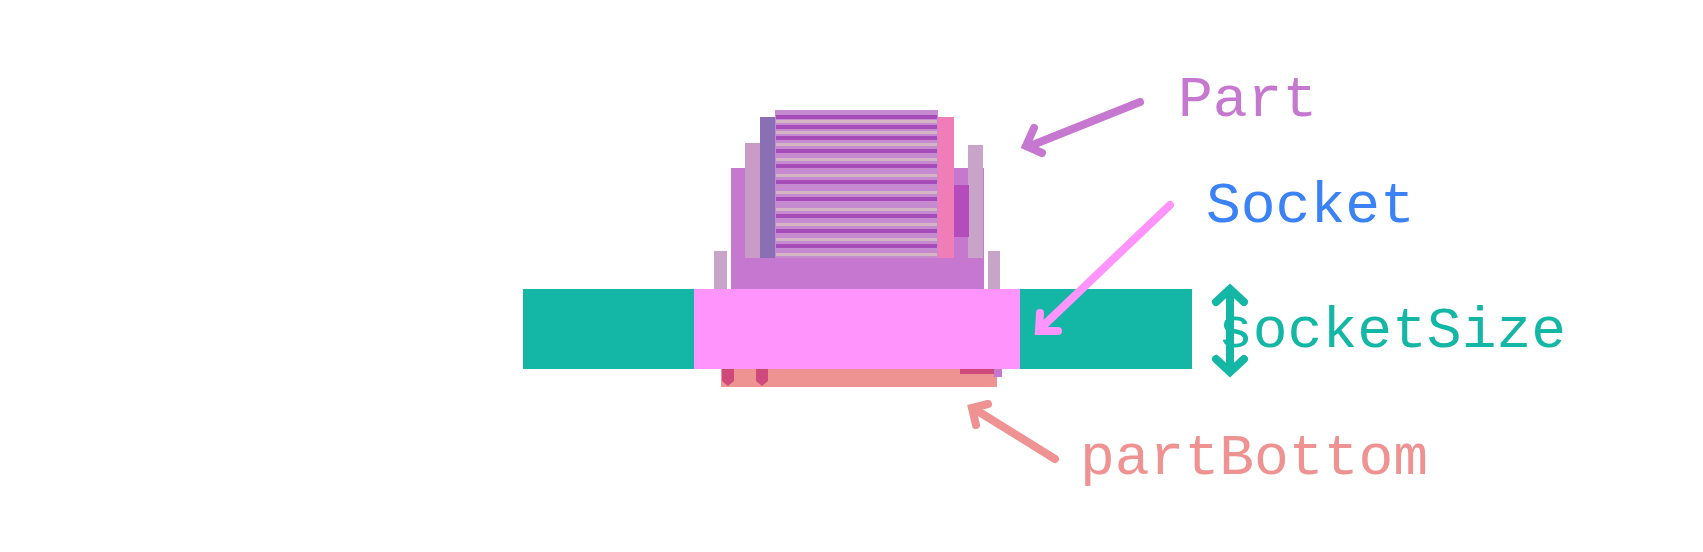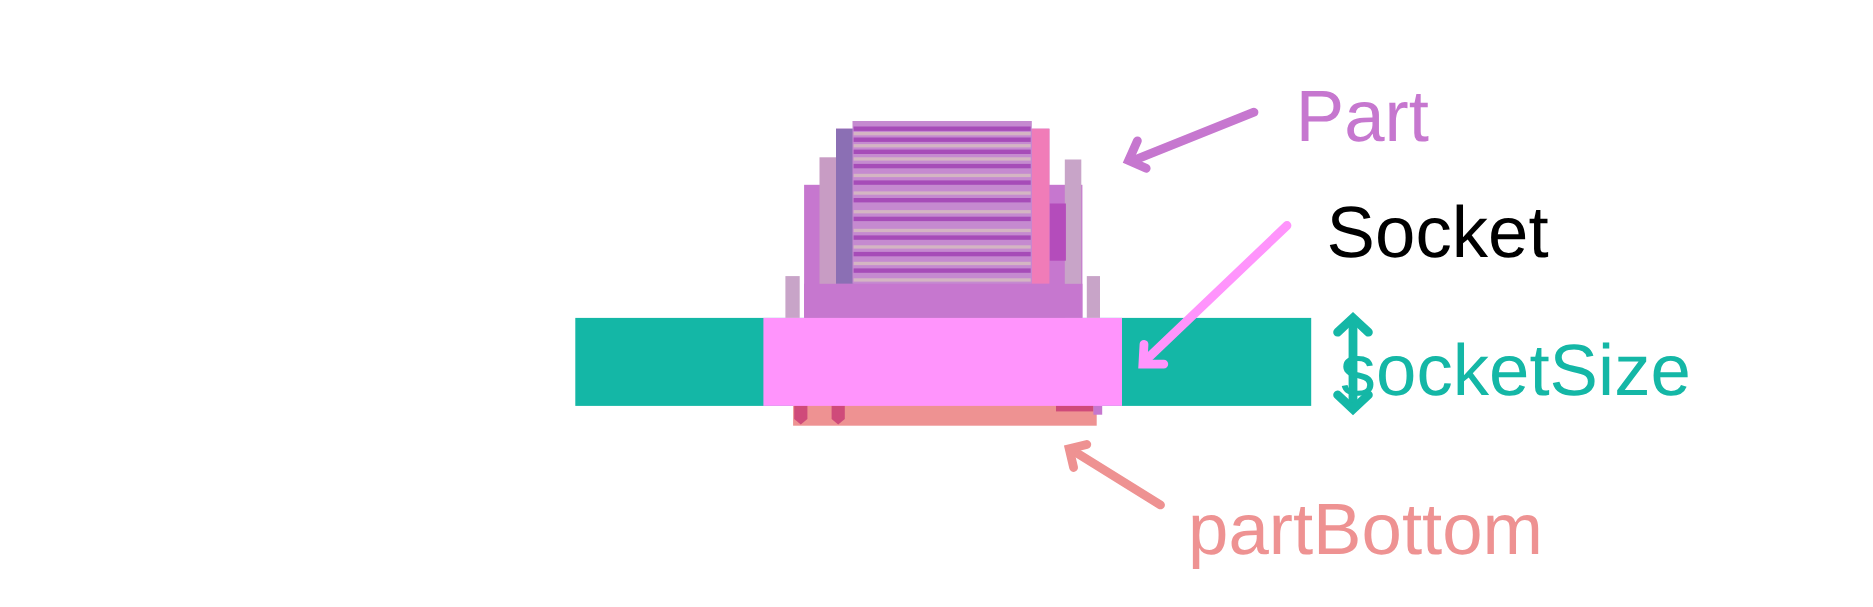--- a/index.html
+++ b/index.html
@@ -1,17 +1,17 @@
 <!DOCTYPE html>
 <html><head>
 <meta charset="utf-8">
 <style>
   html,body{margin:0;padding:0;background:#ffffff;}
   body{width:1703px;height:552px;position:relative;overflow:hidden;font-family:"DejaVu Sans Mono",monospace;}
-  .label{position:absolute;font-family:Liberation Sans, sans-serif;font-size:66px;line-height:1;white-space:nowrap;}
+  .label{position:absolute;font-family:Liberation Mono, monospace;font-size:58px;line-height:1;white-space:nowrap;}
   svg{position:absolute;left:0;top:0;}
 </style>
 </head>
 <body>
 
 <svg width="1703" height="552" viewBox="0 0 1703 552">
 
   <rect x="523" y="289" width="669" height="80" fill="#14b7a6"></rect>
 
   <g>
@@ -79,15 +79,15 @@
     <polyline points="1216,359 1230,372 1244,359"></polyline>
   </g>
 
   <g stroke="#ee9292" stroke-width="8" stroke-linecap="round" fill="none">
     <line x1="1055" y1="459" x2="976" y2="410"></line>
     <polyline points="976,425 972,408 988,404"></polyline>
   </g>
 </svg>
 
 <div class="label" style="left:1178px;top:72px;color:#c677cf;">Part</div>
-<div class="label" style="left:1206px;top:178px;color:#000000;">Socket</div>
+<div class="label" style="left:1206px;top:178px;color:#3b82f6;">Socket</div>
 <div class="label" style="left:1218px;top:303px;color:#14b7a6;">socketSize</div>
-<div class="label" style="left:1080px;top:430px;color:#ee9292;margin-top:18px;">partBottom</div>
+<div class="label" style="left:1080px;top:430px;color:#ee9292;">partBottom</div>
 
 </body></html>

